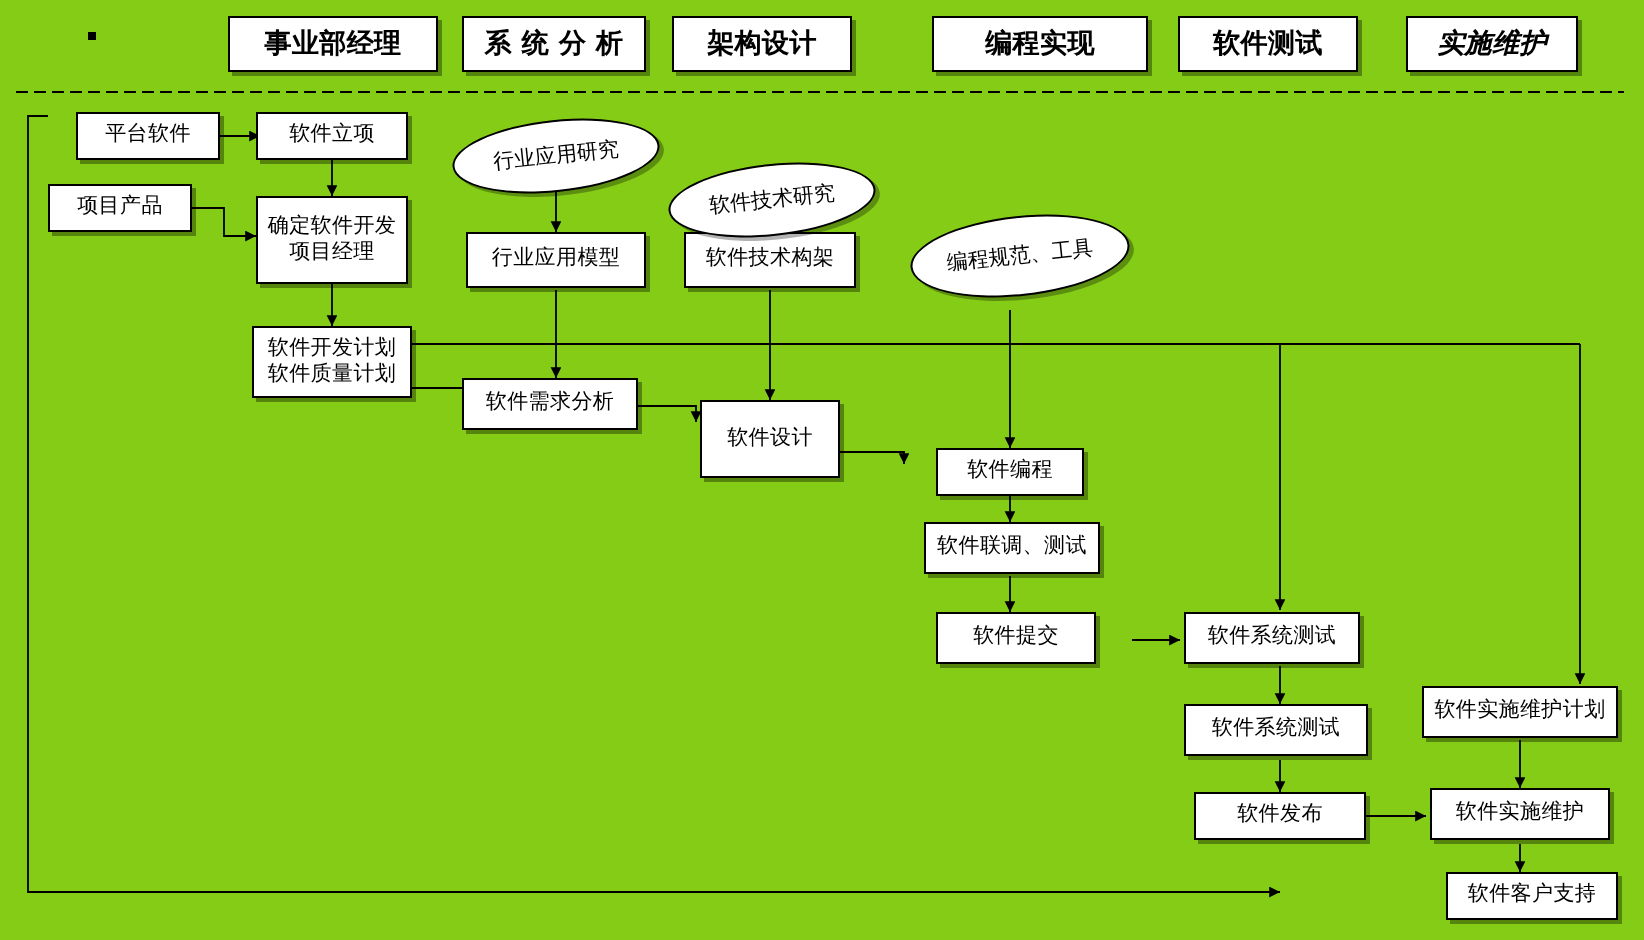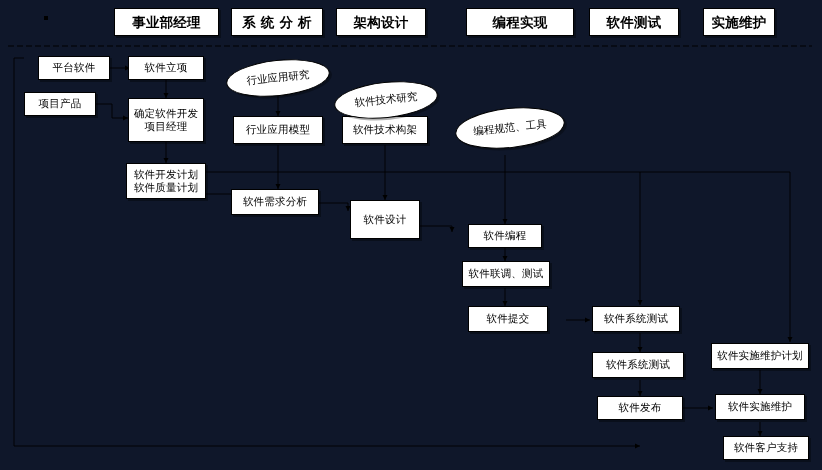--- a/index.html
+++ b/index.html
@@ -4,21 +4,21 @@
 <style>
   html, body {
     margin: 0;
     padding: 0;
     background: #ffffff;
   }
   #canvas {
     position: relative;
     width: 822px;
     height: 470px;
-    background: #0f172a;
+    background: #84cc16;
     font-family: "DejaVu Sans", sans-serif;
     overflow: hidden;
   }
   svg.layer {
     position: absolute;
     left: 0;
     top: 0;
     width: 822px;
     height: 470px;
     pointer-events: none;
@@ -129,21 +129,21 @@
     <path d="M760,422 L760,436" stroke="#000" stroke-width="0.9" fill="none" marker-end="url(#arrow)"></path>
   </svg>
 
   <div class="dot-marker" style="left:44px; top:16px;"></div>
 
   <div class="node header-node" style="left:114px; top:8px; width:105px; height:28px;"><span>事业部经理</span></div>
   <div class="node header-node" style="left:231px; top:8px; width:92px; height:28px;"><span>系 统 分 析</span></div>
   <div class="node header-node" style="left:336px; top:8px; width:90px; height:28px;"><span>架构设计</span></div>
   <div class="node header-node" style="left:466px; top:8px; width:108px; height:28px;"><span>编程实现</span></div>
   <div class="node header-node" style="left:589px; top:8px; width:90px; height:28px;"><span>软件测试</span></div>
-  <div class="node header-node" style="left:703px; top:8px; width:72px; height:28px;"><span>实施维护</span></div>
+  <div class="node header-node" style="left:703px; top:8px; width:86px; height:28px;font-style:italic;"><span>实施维护</span></div>
 
   <div class="node box-node" style="left:24px; top:56px; width:72px; height:24px;margin-left:14px;"><span>平台软件</span></div>
   <div class="node box-node" style="left:24px; top:92px; width:72px; height:24px;"><span>项目产品</span></div>
   <div class="node box-node" style="left:128px; top:98px; width:76px; height:44px;"><span>确定软件开发
 项目经理</span></div>
   <div class="node box-node" style="left:128px; top:56px; width:76px; height:24px;"><span>软件立项</span></div>
   <div class="node box-node" style="left:126px; top:163px; width:80px; height:36px;"><span>软件开发计划
 软件质量计划</span></div>
   <div class="node box-node" style="left:233px; top:116px; width:90px; height:28px;"><span>行业应用模型</span></div>
   <div class="node box-node" style="left:342px; top:116px; width:86px; height:28px;"><span>软件技术构架</span></div>

